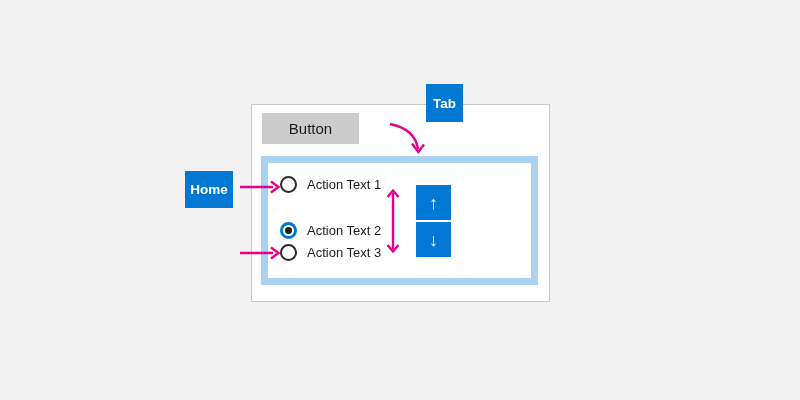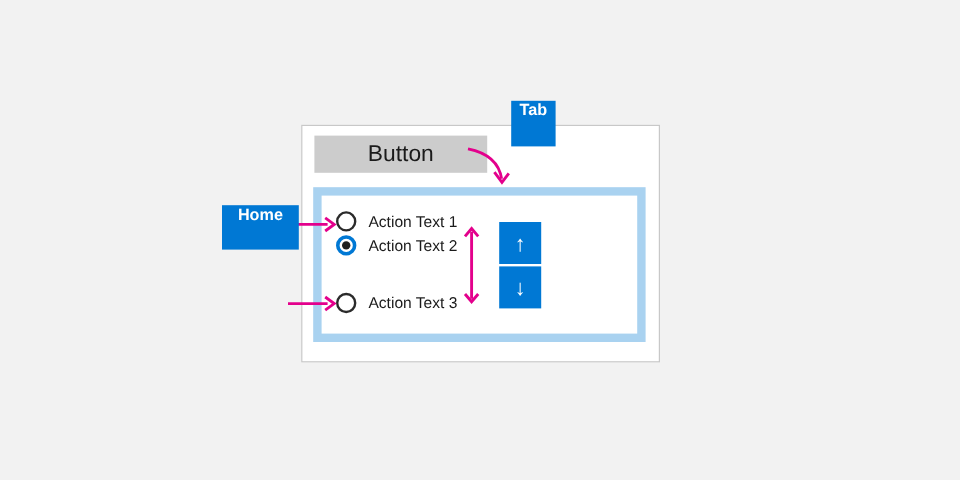--- a/index.html
+++ b/index.html
@@ -23,50 +23,50 @@
   .stage { position: relative; width: 800px; height: 400px; overflow: hidden; }
 
   
   .app-panel {
     position: absolute; left: 251px; top: 104px; width: 299px; height: 198px;
     background: #ffffff; border: 1.5px solid var(--panel-border);
   }
 
   
   .gray-button {
-    position: absolute; left: 262px; top: 113px; width: 144px; height: 31px;
+    position: absolute; left: 262px; top: 113px; width: 97px; height: 31px;
     background: var(--button-gray);
     display: flex; align-items: center; justify-content: center;
-    font-size: 19px; color: var(--text-dark);
+    font-size: 15px; color: var(--text-dark);
   }
 
   
   .inner-panel {
     position: absolute; left: 261px; top: 156px; width: 277px; height: 129px;
     background: #ffffff; border: 7px solid var(--inner-panel-border);
   }
 
   
   .badge {
     position: absolute; background: var(--accent-blue); color: #ffffff;
-    display: flex; align-items: flex-start; justify-content: center;
+    display: flex; align-items: center; justify-content: center;
     font-size: 13.5px; font-weight: 600; z-index: 6;
   }
   .badge-tab  { left: 426px; top: 84px;  width: 37px; height: 38px; }
-  .badge-home { left: 185px; top: 171px; width: 64px; height: 37px; }
+  .badge-home { left: 185px; top: 171px; width: 48px; height: 37px; }
   .badge-end  { left: 184px; top: 236px; width: 48px; height: 37px; }
 
   
   .radio-row {
     position: absolute; left: 280px; height: 17px;
     display: flex; align-items: center; gap: 10px;
     font-size: 13px; color: var(--text-dark); z-index: 3;
   }
   .radio-row.r1 { top: 176px; justify-content: flex-end; }
-  .radio-row.r2 { top: 196px; }
+  .radio-row.r2 { top: 222px; }
   .radio-row.r3 { top: 244px; }
   .radio {
     width: 17px; height: 17px; border-radius: 50%;
     border: 2.5px solid var(--radio-ring); background: #ffffff;
     position: relative; flex: 0 0 auto;
   }
   .radio.selected { border: 3px solid var(--accent-blue); }
   .radio.selected::after {
     content: ""; position: absolute; inset: 0; margin: auto;
     width: 7px; height: 7px; border-radius: 50%; background: var(--radio-dot);

